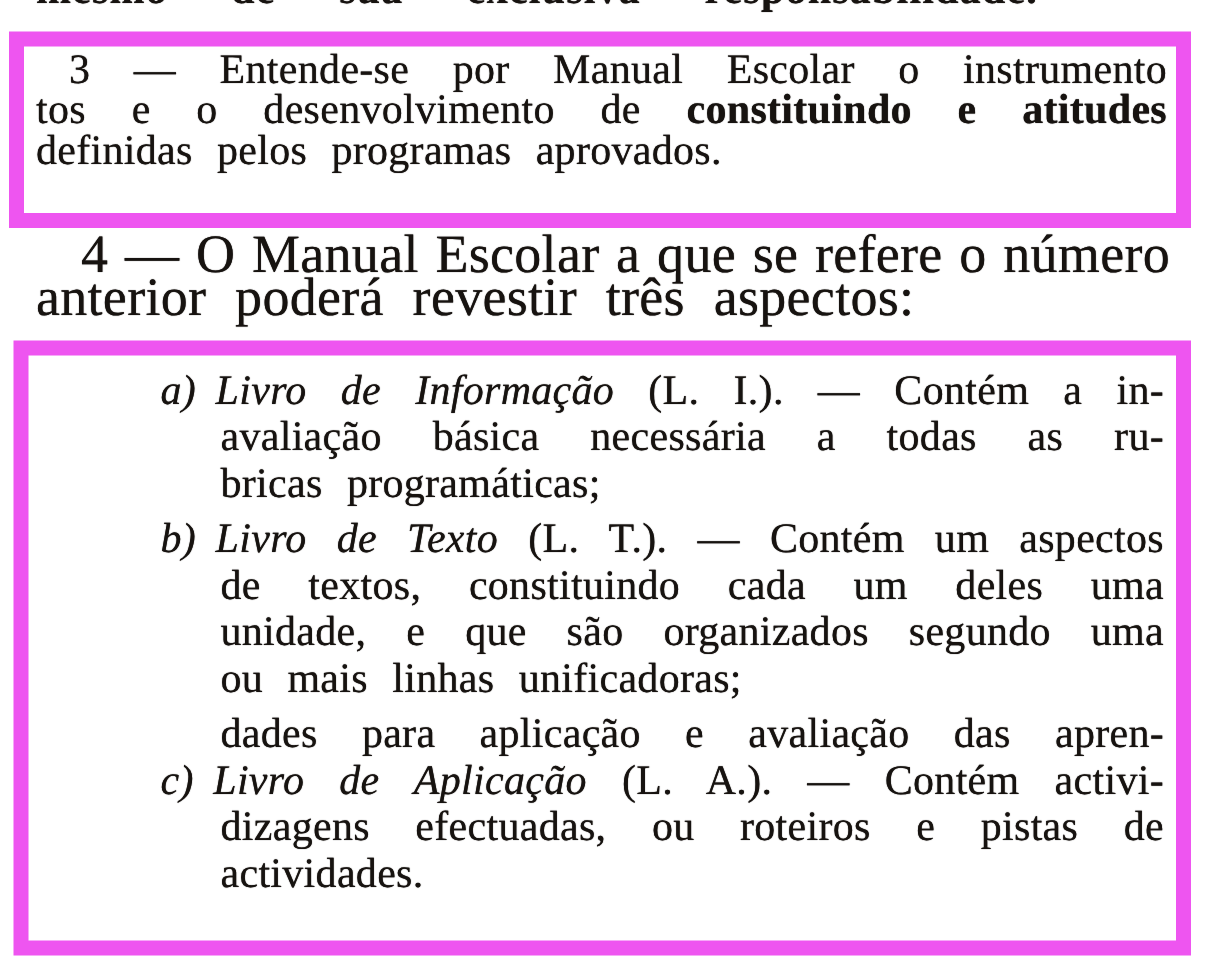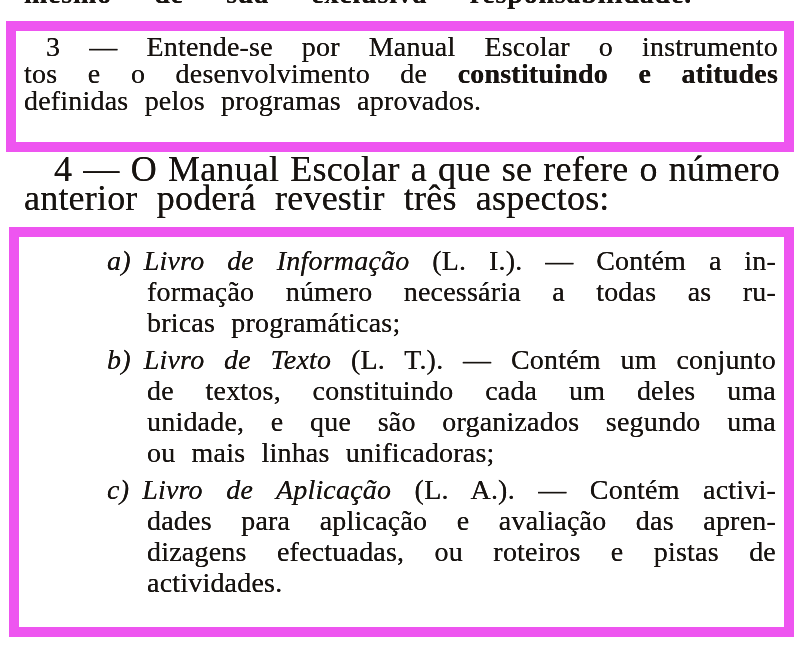--- a/index.html
+++ b/index.html
@@ -65,33 +65,33 @@
 
   <div class="p4">
     <div class="line jfull l1">4 — O Manual Escolar a que se refere o número</div>
     <div class="line l2">anterior poderá revestir três aspectos:</div>
   </div>
 
   <div class="hl-box box2">
 
     <div class="list-item">
       <div class="line jfull first"><span class="italic">a)</span><span class="italic title">Livro de Informação</span><span> (L. I.). — Contém a in-</span></div>
-      <div class="line jfull">formação número necessária a todas as ru-</div>
+      <div class="line jfull">avaliação básica necessária a todas as ru-</div>
       <div class="line endline">bricas programáticas;</div>
     </div>
 
     <div class="list-item">
-      <div class="line jfull first"><span class="italic">b)</span><span class="italic title">Livro de Texto</span><span> (L. T.). — Contém um conjunto</span></div>
+      <div class="line jfull first"><span class="italic">b)</span><span class="italic title">Livro de Texto</span><span> (L. T.). — Contém um aspectos</span></div>
       <div class="line jfull">de textos, constituindo cada um deles uma</div>
       <div class="line jfull">unidade, e que são organizados segundo uma</div>
       <div class="line endline">ou mais linhas unificadoras;</div>
     </div>
 
     <div class="list-item">
+      <div class="line jfull">dades para aplicação e avaliação das apren-</div>
       <div class="line jfull first"><span class="italic">c)</span><span class="italic title">Livro de Aplicação</span><span> (L. A.). — Contém activi-</span></div>
-      <div class="line jfull">dades para aplicação e avaliação das apren-</div>
       <div class="line jfull">dizagens efectuadas, ou roteiros e pistas de</div>
       <div class="line">actividades.</div>
     </div>
 
   </div>
 
 </div>
 
 </body></html>

